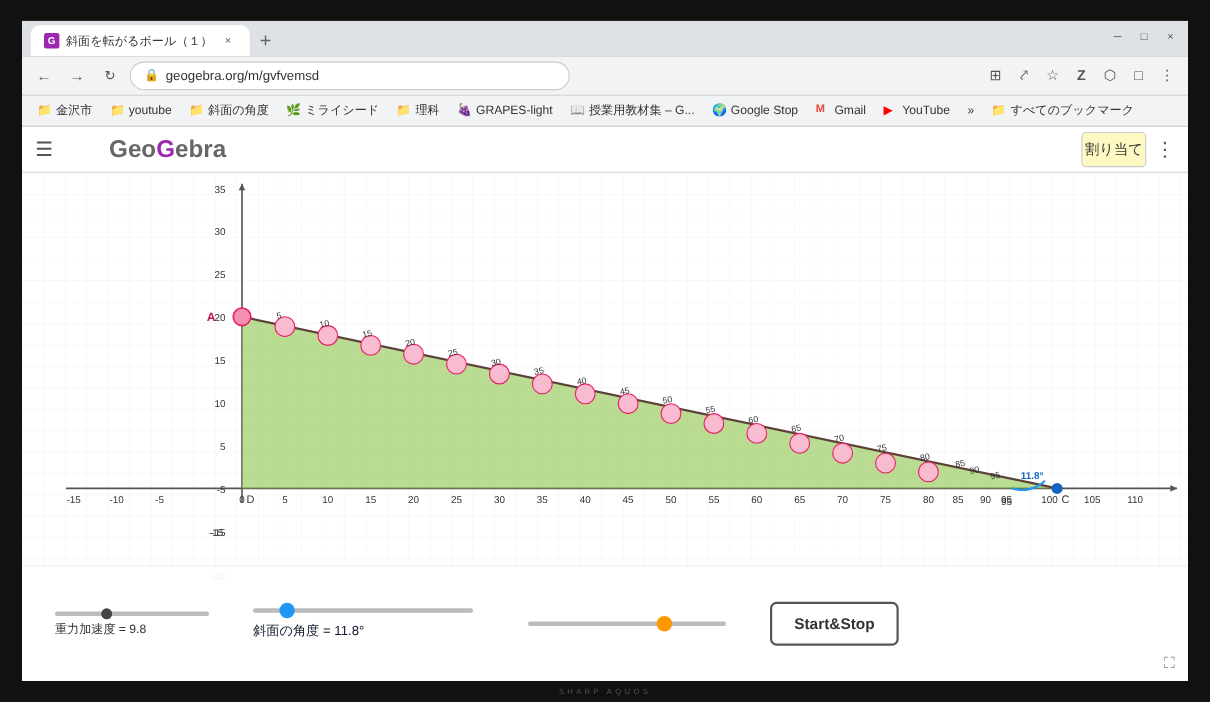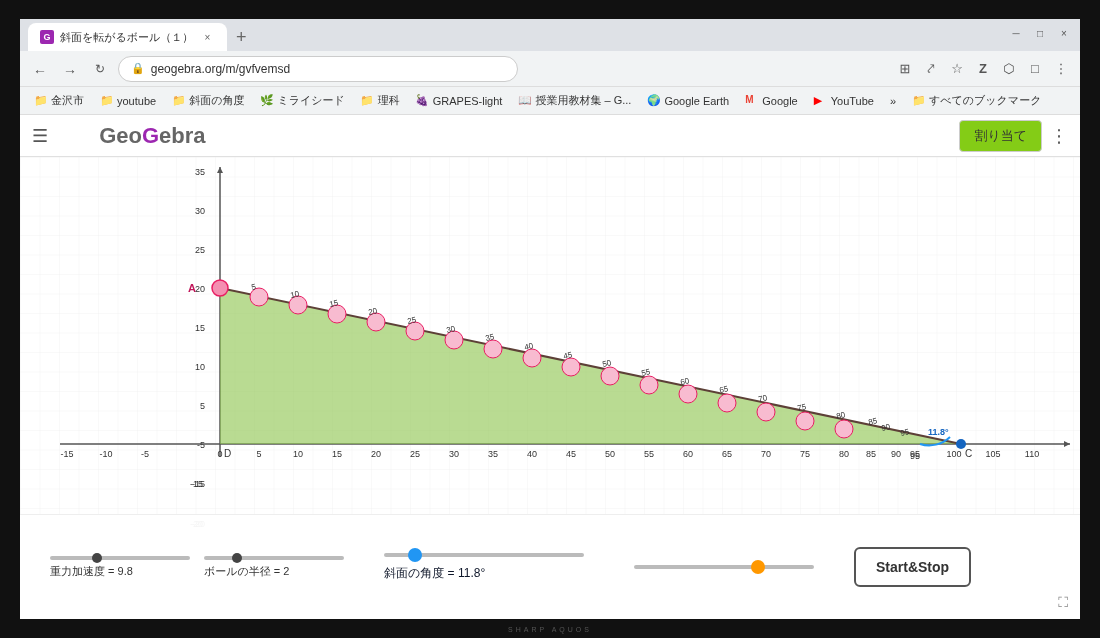--- a/index.html
+++ b/index.html
@@ -211,22 +211,22 @@
       font-weight: bold;
       margin-left: 35px;
     }
 
     .geo-logo span {
       color: #9c27b0;
     }
 
     .geo-assign-btn {
       margin-left: auto;
-      padding: 6px 14px;
-      background: #84cc16;
+      padding: 6px 2px;
+      background: #fef9c3;
       border: 1px solid #ccc;
       border-radius: 4px;
       font-size: 13px;
       cursor: pointer;
       color: #333;
     }
 
     .geo-more {
       font-size: 18px;
       color: #555;
@@ -298,25 +298,25 @@
       <div class="bookmark-item">
         <span class="bm-icon">🍇</span>
         <span>GRAPES-light</span>
       </div>
       <div class="bookmark-item">
         <span class="bm-icon">📖</span>
         <span>授業用教材集 – G...</span>
       </div>
       <div class="bookmark-item">
         <span class="bm-icon">🌍</span>
-        <span>Google Earth</span>
+        <span>Google Stop</span>
       </div>
       <div class="bookmark-item">
         <span class="bm-icon" style="color:#ea4335; font-weight:bold; font-size:10px;">M</span>
-        <span>Google</span>
+        <span>Gmail</span>
       </div>
       <div class="bookmark-item">
         <span class="bm-icon" style="color:#ff0000;">▶</span>
         <span>YouTube</span>
       </div>
       <div class="bookmark-item">
         <span>»</span>
       </div>
       <div class="bookmark-item">
         <span class="bm-icon bm-folder-icon">📁</span>
@@ -478,28 +478,20 @@
 
           <div style="display:flex; flex-direction:column; gap:4px;">
             <div style="display:flex; align-items:center; gap:8px;">
               <div style="width:140px; height:4px; background:#bbb; border-radius:2px; position:relative;">
                 <div style="width:10px; height:10px; background:#444; border-radius:50%; position:absolute; top:-3px; left:30%;"></div>
               </div>
             </div>
             <span style="font-size:11px; color:#333;">重力加速度 = 9.8</span>
           </div>
 
-          <div style="display:flex; flex-direction:column; gap:4px;">
-            <div style="display:flex; align-items:center; gap:8px;">
-              <div style="width:140px; height:4px; background:#bbb; border-radius:2px; position:relative;">
-                <div style="width:10px; height:10px; background:#444; border-radius:50%; position:absolute; top:-3px; left:20%;"></div>
-              </div>
-            </div>
-            <span style="font-size:11px; color:#333;">ボールの半径 = 2</span>
-          </div>
         </div>
 
         <div style="display:flex; flex-direction:column; gap:8px;">
           <div style="display:flex; align-items:center; gap:6px;">
             <div style="width:200px; height:4px; background:#bbb; border-radius:2px; position:relative;">
               <div style="width:14px; height:14px; background:#2196f3; border-radius:50%; position:absolute; top:-5px; left:12%;"></div>
             </div>
           </div>
           <span style="font-size:12px; color:#0f172a; font-weight:normal;">斜面の角度 = 11.8°</span>
         </div>

